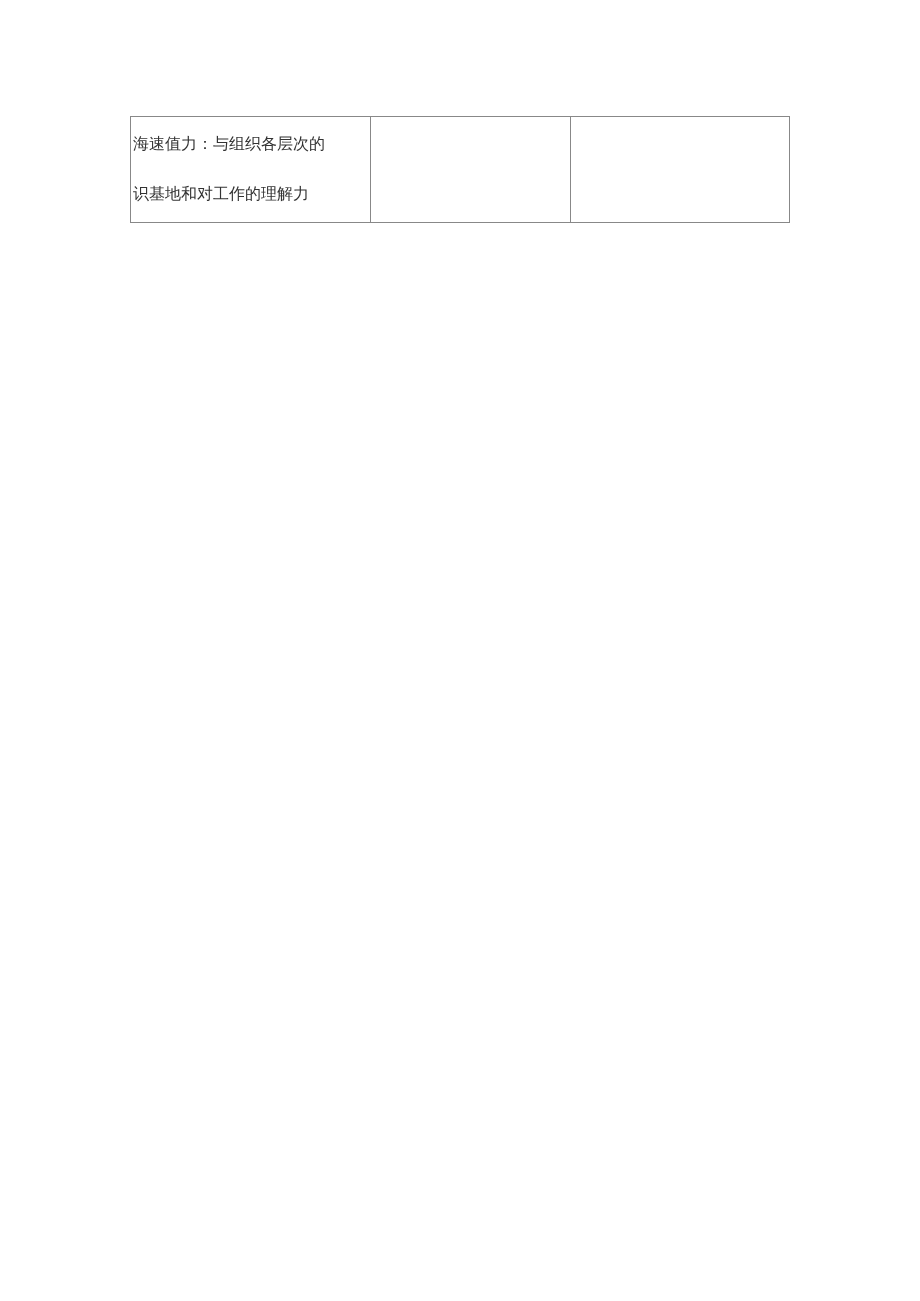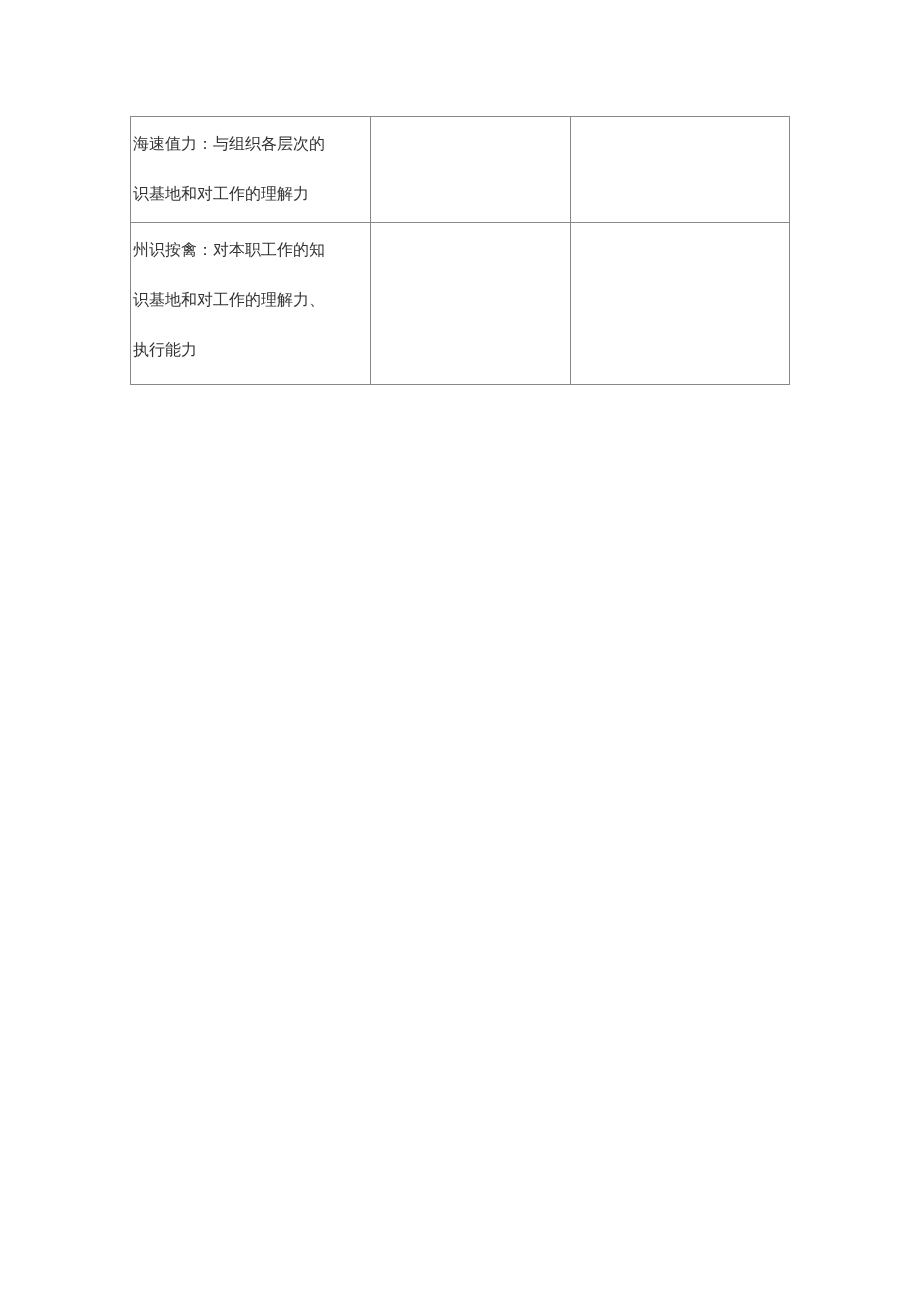--- a/index.html
+++ b/index.html
@@ -66,30 +66,15 @@
           <div class="text-line">识基地和对工作的理解力</div>
         </div>
       </td>
       <td class="col2">
         <div class="cell-content"></div>
       </td>
       <td class="col3">
         <div class="cell-content"></div>
       </td>
     </tr>
-    <tr class="row2">
-      <td class="col1">
-        <div class="cell-content">
-          <div class="text-line">州识按禽：对本职工作的知</div>
-          <div class="text-line">识基地和对工作的理解力、</div>
-          <div class="text-line">执行能力</div>
-        </div>
-      </td>
-      <td class="col2">
-        <div class="cell-content"></div>
-      </td>
-      <td class="col3">
-        <div class="cell-content"></div>
-      </td>
-    </tr>
   </tbody>
     </table>
 </div>
 
 </body></html>

